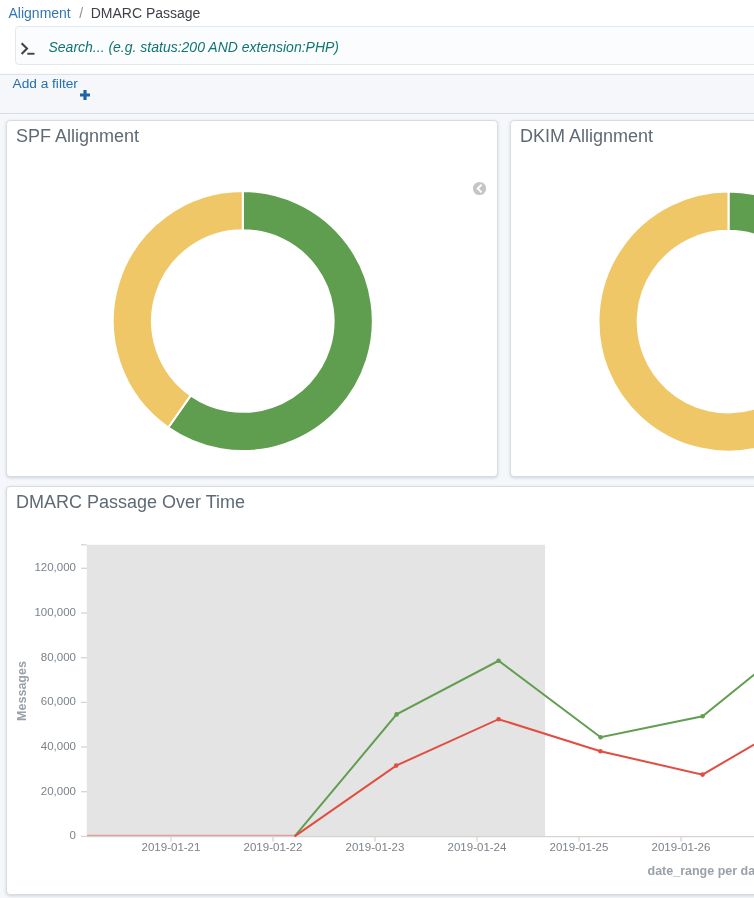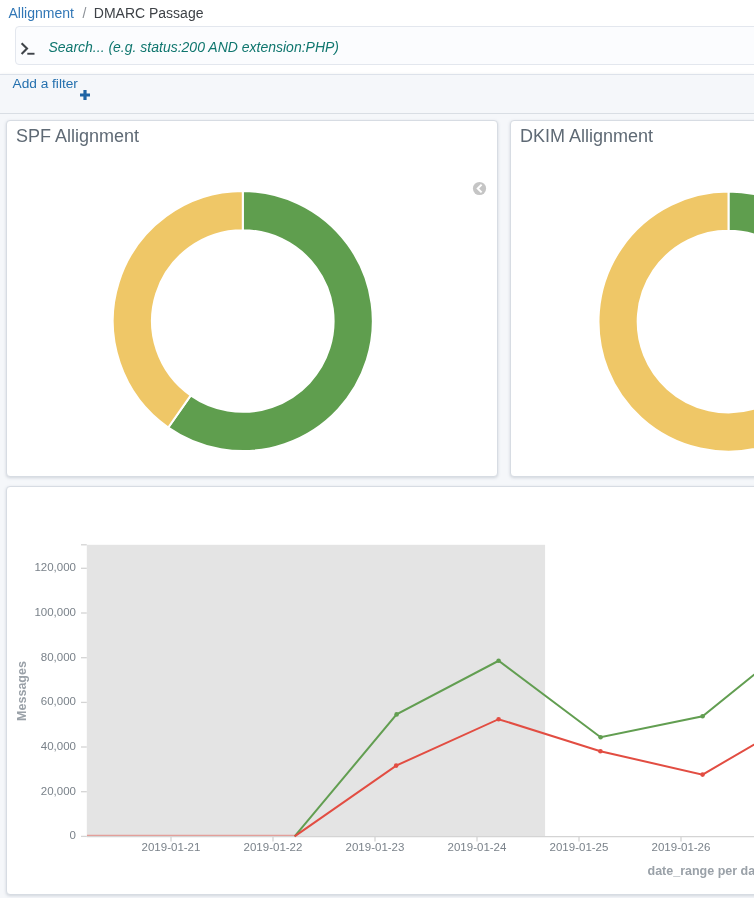--- a/index.html
+++ b/index.html
@@ -5,21 +5,21 @@
   html,body{margin:0;padding:0;}
   body{width:754px;height:898px;overflow:hidden;background:#fff;font-family:"Liberation Sans",sans-serif;position:relative;}
   .abs{position:absolute;}
   .panel{position:absolute;background:#fff;border:1px solid #d7dce3;border-radius:4px;box-shadow:0 1px 3px rgba(100,110,130,0.25);}
   .ptitle{position:absolute;left:9px;top:7px;font-size:18px;line-height:17px;color:#5f6a75;}
 </style>
 </head>
 <body>
 
 <div class="abs" style="left:8.5px;top:4.5px;font-size:14px;line-height:17px;color:#3e4247;">
-  <span style="color:#3177b6;">Allignment</span><span style="color:#8b9097;margin-left:8.5px;margin-right:7.5px;">/</span><span>DMARC Passage</span>
+  <span style="color:#3177b6;">Alignment</span><span style="color:#8b9097;margin-left:8.5px;margin-right:7.5px;">/</span><span>DMARC Passage</span>
 </div>
 
 <div class="abs" style="left:15px;top:25.5px;width:900px;height:39.5px;box-sizing:border-box;background:#fbfcfe;border:1px solid #e3e7ee;border-radius:4px;">
   <svg class="abs" style="left:4px;top:15px;" width="22" height="14" viewBox="0 0 22 14">
     <polyline points="1.6,1.2 7,6.6 1.6,12" fill="none" stroke="#3f4449" stroke-width="2.1"></polyline>
     <rect x="7.3" y="10.8" width="7.2" height="1.9" fill="#3f4449"></rect>
   </svg>
   <div class="abs" style="left:32.5px;top:12px;font-size:14px;color:#0f766e;font-style:italic;">Search... (e.g. status:200 AND extension:PHP)</div>
 </div>
 
@@ -51,20 +51,21 @@
   <div class="ptitle">DKIM Allignment</div>
   <svg class="abs" style="left:0;top:0;" width="490" height="355" viewBox="0 0 490 355">
 
     <path d="M217.50 70.60 A130 130 0 0 1 272.44 82.78 L255.87 118.31 A90.8 90.8 0 0 0 217.50 109.80 Z" fill="#5f9e4e" stroke="#fff" stroke-width="2"></path>
 
     <path d="M272.44 82.78 A130 130 0 1 1 217.50 70.60 L217.50 109.80 A90.8 90.8 0 1 0 255.87 118.31 Z" fill="#efc767" stroke="#fff" stroke-width="2"></path>
   </svg>
 </div>
 
 <div class="panel" style="left:6px;top:486px;width:996px;height:407px;">
+  <div class="ptitle">DMARC Passage Over Time</div>
   <svg class="abs" style="left:0;top:0;" width="996" height="407" viewBox="0 0 996 407">
 
     <rect x="79.8" y="57.8" width="458.3" height="291.6" fill="#e4e4e4"></rect>
 
     <line x1="80" y1="348.5" x2="287.6" y2="348.5" stroke="#E24D42" stroke-width="1.5" opacity="0.45"></line>
 
     <line x1="79.8" y1="349.6" x2="996" y2="349.6" stroke="#d4d4d4" stroke-width="1.3"></line>
 
     <g stroke="#d4d4d4" stroke-width="1.3">
       <line x1="74" y1="57.8" x2="79.8" y2="57.8"></line>

